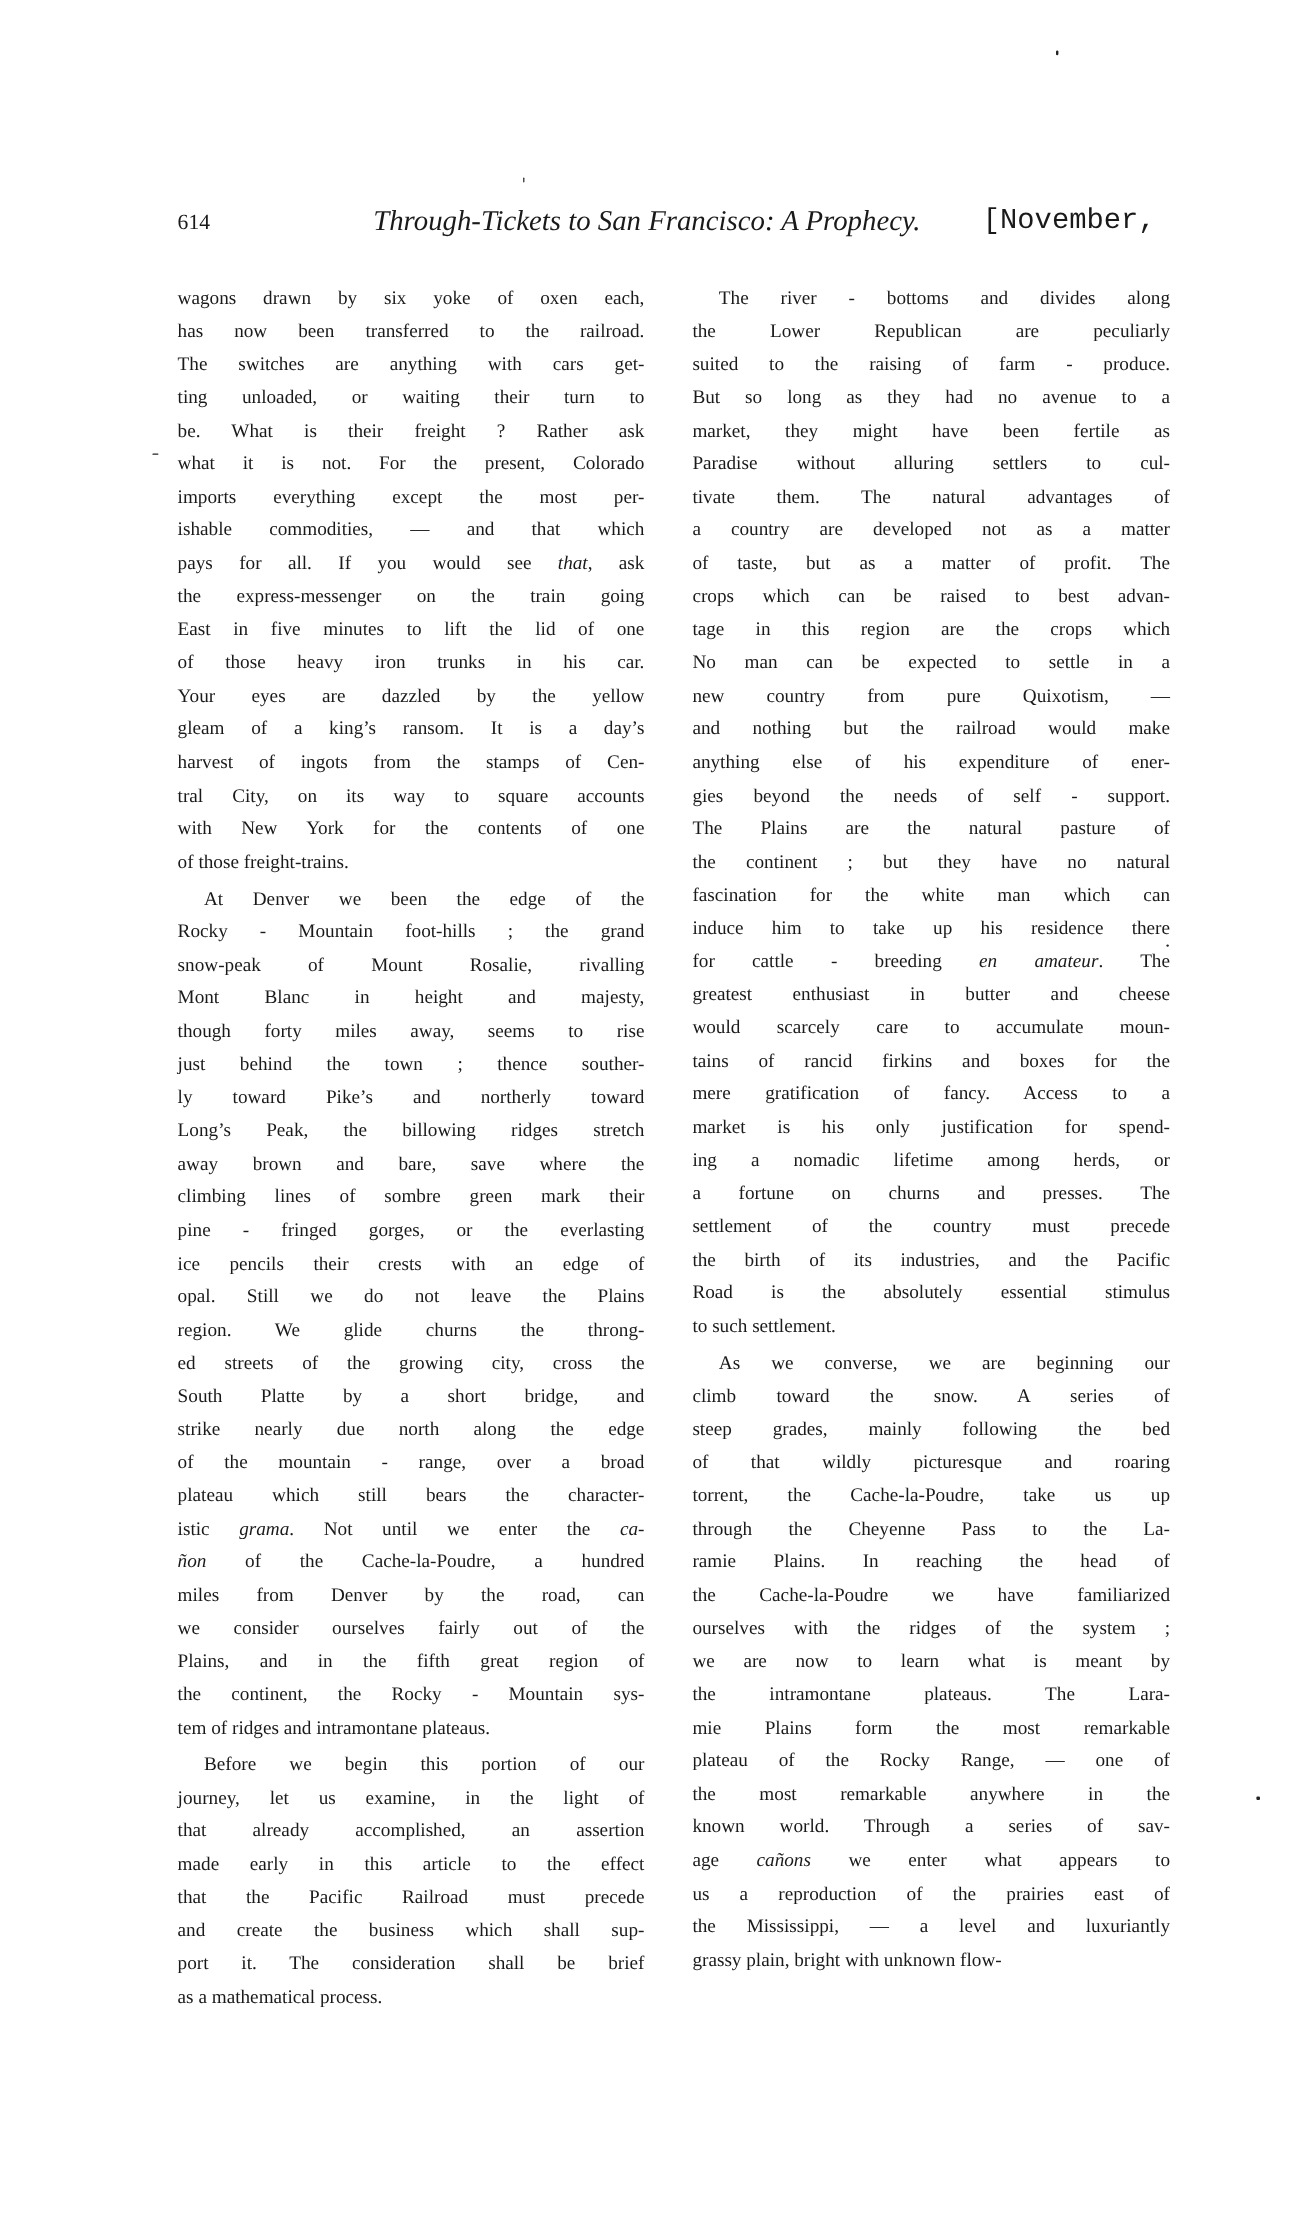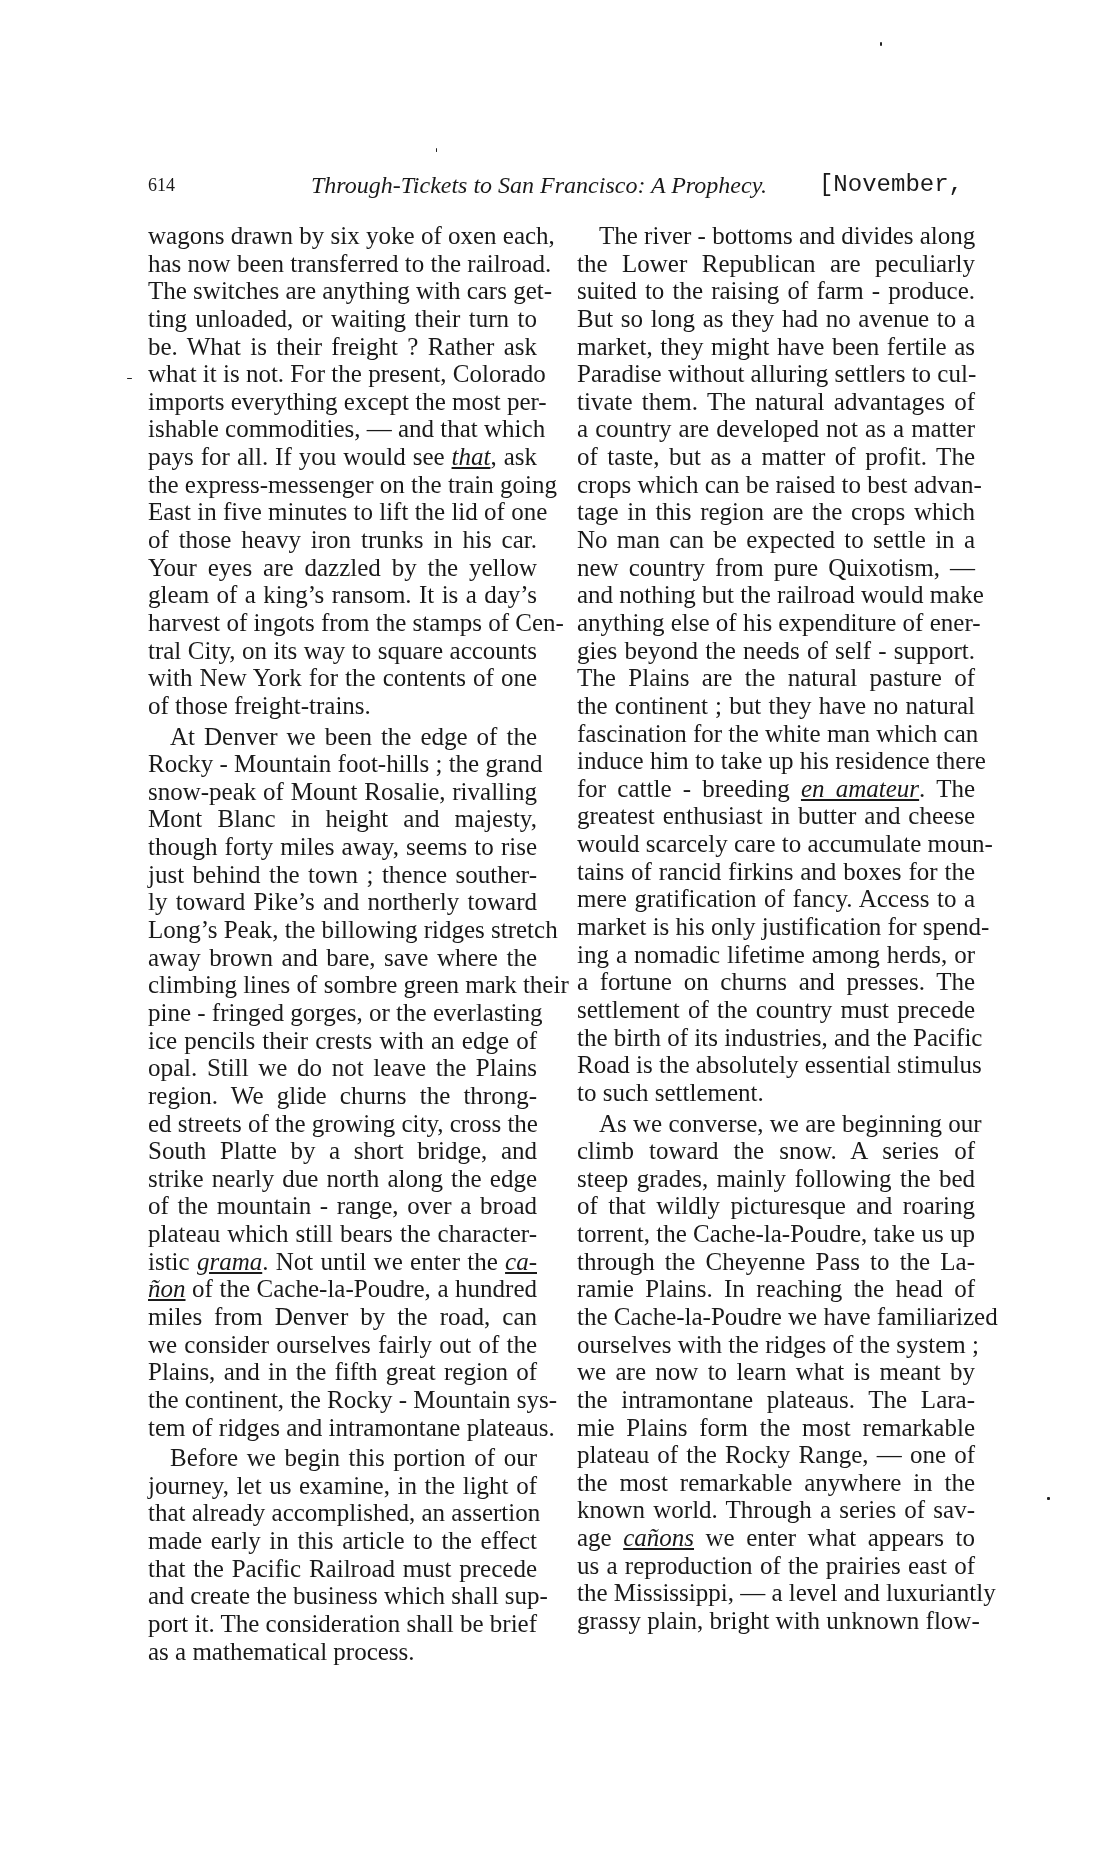--- a/index.html
+++ b/index.html
@@ -4,30 +4,30 @@
 <style>
   html, body { margin: 0; padding: 0; background: #ffffff; }
   body { width: 1096px; height: 1850px; position: relative; overflow: hidden;
          font-family: "Liberation Serif", "DejaVu Serif", serif; color: #1a1a1a; }
   .page { position: absolute; left: 0; top: 0; width: 1096px; height: 1850px; }
   .header { position: absolute; left: 148px; top: 168px; width: 827px; height: 34px;
             font-size: 24px; line-height: 34px; }
   .pageno { position: absolute; left: 0; top: 0; font-size: 18px; }
   .running-title { position: absolute; left: 115px; top: 0; font-style: italic; white-space: nowrap; margin-left: 48px; }
   .month { position: absolute; right: 12px; top: 0; white-space: nowrap; font-family: Liberation Mono, monospace; }
-  .col { position: absolute; top: 222px; font-size: 25px; line-height: 27.65px; }
+  .col { position: absolute; top: 235px; font-size: 16px; line-height: 27.65px; }
   .col.left { left: 148px; width: 389px; }
   .col.right { left: 577px; width: 398px; }
   .para { margin: 0 0 0 0; }
   .line { display: block; text-align: justify; text-align-last: justify; white-space: nowrap;
           height: 27.65px; overflow: visible; }
   .line.last { text-align-last: left; }
   .line.indent { padding-left: 22px; }
   .gap { height: 3px; }
-  em { font-style: italic; text-decoration: underline; }
+  em { font-style: italic; }
   .speck { position: absolute; background: #222; border-radius: 1px; }
 </style>
 </head>
 <body>
 
 <div class="page">
 
   <div class="header">
     <span class="pageno">614</span>
     <span class="running-title">Through-Tickets to San Francisco: A Prophecy.</span>

